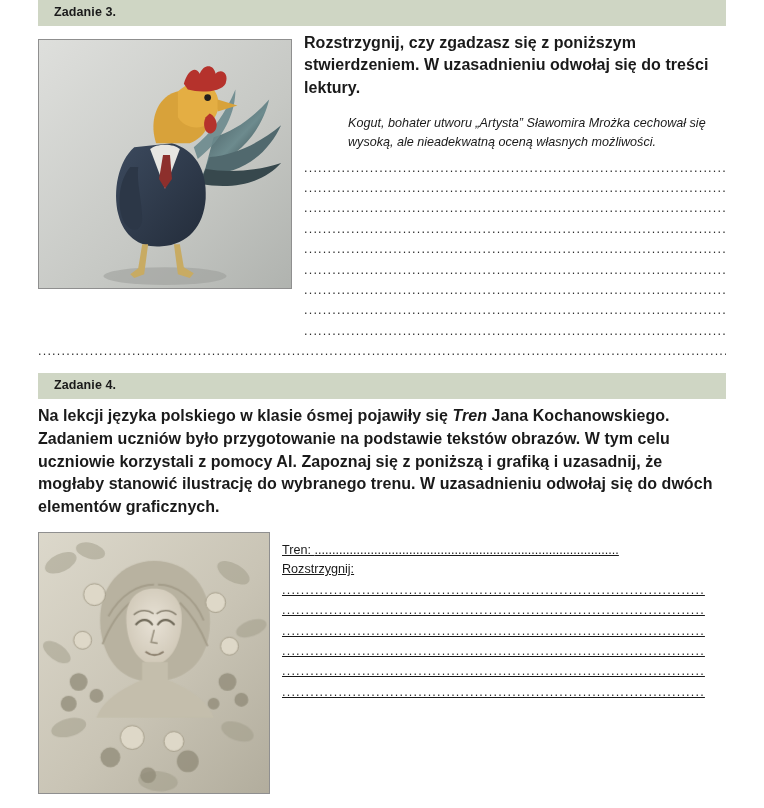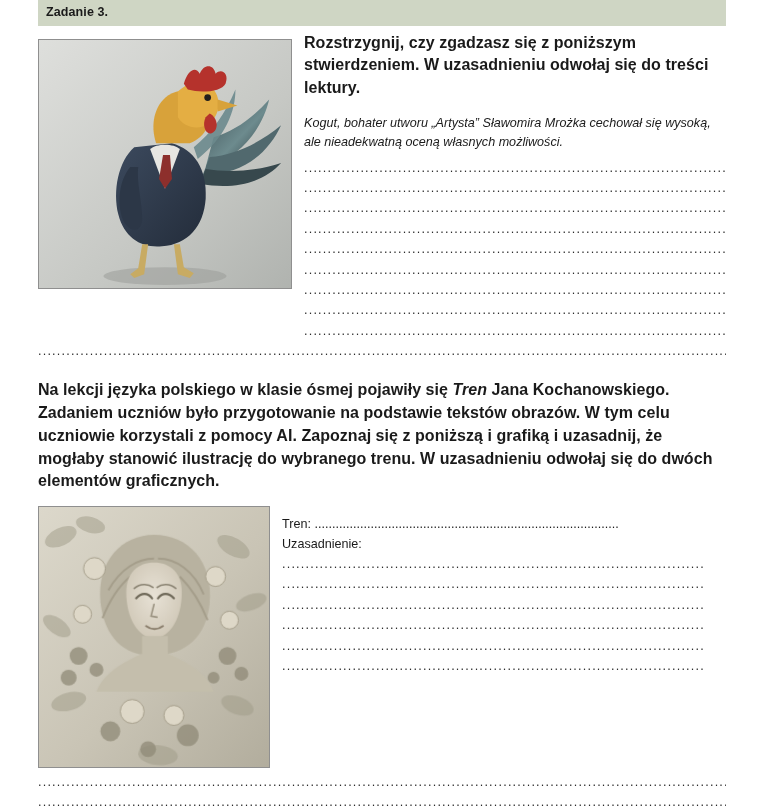--- a/index.html
+++ b/index.html
@@ -18,21 +18,21 @@
     position: relative;
     width: 764px;
     height: 808px;
     box-sizing: border-box;
     padding: 0 38px;
   }
   .task-header {
     background: #cfd6c4;
     font-weight: bold;
     font-size: 12.5px;
-    padding: 5px 8px 5px 8px;
+    padding: 5px 8px 5px 16px;
     line-height: 1.25;
     letter-spacing: 0.1px;
   }
   .task-body {
     font-size: 16px;
     line-height: 1.42;
     font-weight: bold;
     letter-spacing: 0.05px;
   }
   .clearfix::after {
@@ -57,20 +57,21 @@
     width: 232px;
     height: 262px;
     background: linear-gradient(155deg, #d7d3c7 0%, #c8c3b4 50%, #b6b1a2 100%);
   }
   .quote {
     font-style: italic;
     font-weight: normal;
     font-size: 12.6px;
     line-height: 1.5;
     margin-top: 14px;
+    margin-left: 44px;
   }
   .dots-line {
     font-size: 12.6px;
     letter-spacing: 1.2px;
     color: #2a2a2a;
     line-height: 1.62;
     white-space: nowrap;
     overflow: hidden;
     font-weight: normal;
   }
@@ -85,20 +86,21 @@
     margin-bottom: 0;
   }
   .gap-sm { height: 6px; }
   .gap-md { height: 12px; }
   .gap-lg { height: 16px; }
   .t3-text {
     overflow: hidden;
   }
   .t4-text {
     overflow: hidden;
+    text-decoration: underline;
   }
   .full-dots {
     clear: both;
   }
   
   .rooster { position: absolute; left: 0; top: 0; width: 100%; height: 100%; }
   .wreath { position: absolute; left: 0; top: 0; width: 100%; height: 100%; }
 </style>
 </head>
 <body>
@@ -172,20 +174,21 @@
         <div class="dots-line">..............................................................................................</div>
         <div class="dots-line">..............................................................................................</div>
       </div>
     </div>
     <div class="full-dots dots-line">...............................................................................................................................................................</div>
   </div>
 
   <div class="gap-md"></div>
 
   <div class="section">
+    <div class="task-header">Zadanie 4.</div>
     <div class="gap-sm"></div>
     <div class="task-body">Na lekcji języka polskiego w klasie ósmej pojawiły się <i>Tren</i> Jana Kochanowskiego. Zadaniem uczniów było przygotowanie na podstawie tekstów obrazów. W tym celu uczniowie korzystali z pomocy AI.  Zapoznaj się z poniższą i grafiką i uzasadnij, że mogłaby stanowić ilustrację do wybranego trenu. W uzasadnieniu odwołaj się do dwóch elementów graficznych.</div>
     <div class="gap-sm"></div>
     <div class="clearfix">
 
       <div class="img-box img-wreath">
         <svg class="wreath" viewBox="0 0 232 262" preserveAspectRatio="xMidYMid slice">
           <defs>
             <linearGradient id="bg4" x1="0" y1="0" x2="1" y2="1">
               <stop offset="0%" stop-color="#dcd8cb"></stop>
@@ -252,21 +255,21 @@
               <circle cx="136" cy="210" r="10"></circle>
           </g>
         </svg>
       </div>
 
       <div class="t4-text">
         <div class="gap-lg"></div>
         <div class="label-line">
           <span>Tren: </span><span>.......................................................................................</span>
         </div>
-        <div class="label-line">Uzasadnienie:</div>
+        <div class="label-line">Rozstrzygnij:</div>
         <div class="dots-line">..........................................................................................</div>
         <div class="dots-line">..........................................................................................</div>
         <div class="dots-line">..........................................................................................</div>
         <div class="dots-line">..........................................................................................</div>
         <div class="dots-line">..........................................................................................</div>
         <div class="dots-line">..........................................................................................</div>
       </div>
     </div>
     <div class="full-dots dots-line">...............................................................................................................................................................</div>
     <div class="dots-line">...............................................................................................................................................................</div>

